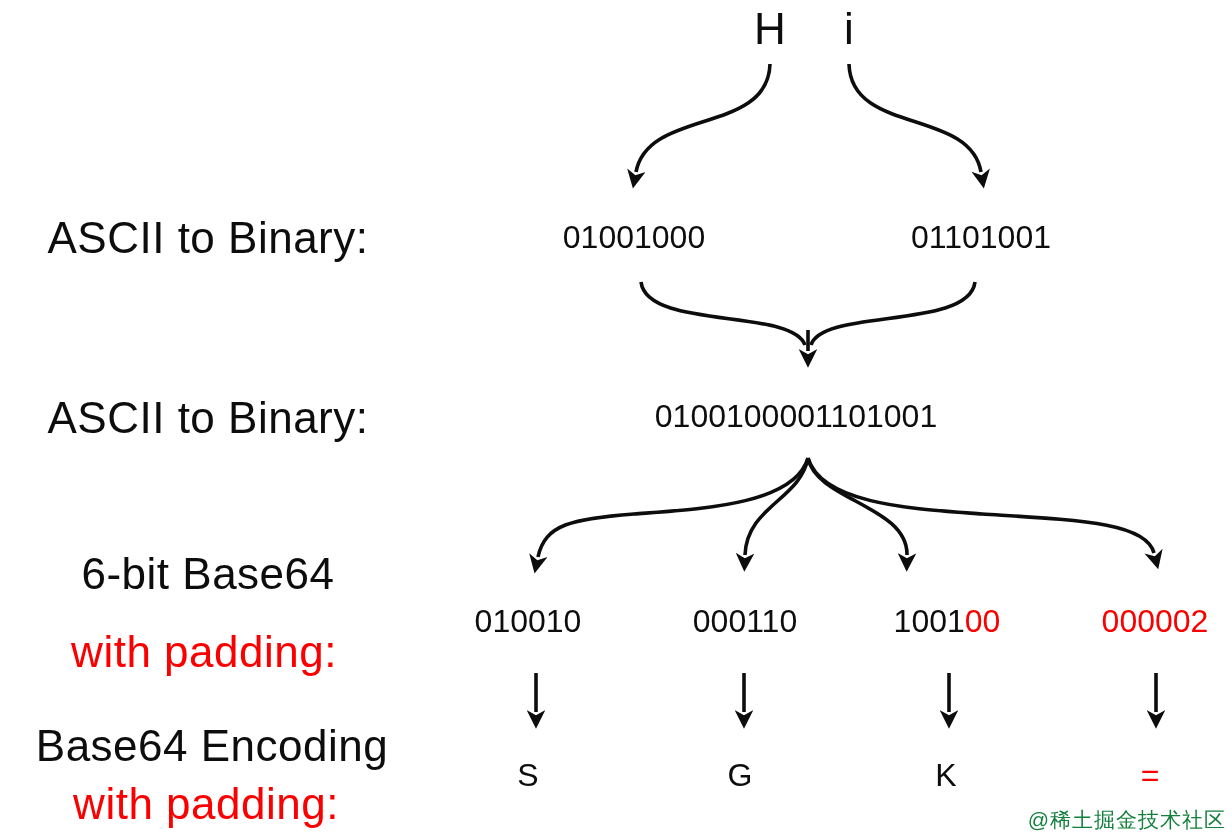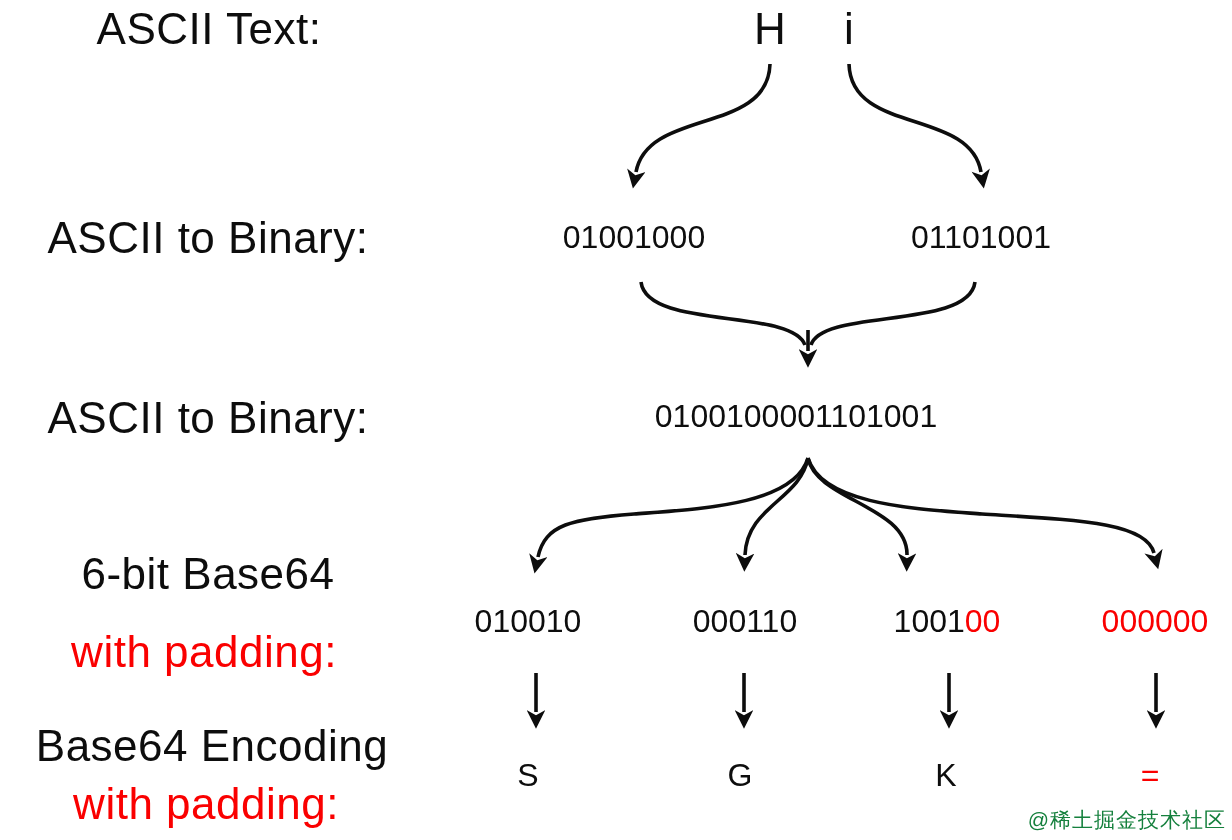--- a/index.html
+++ b/index.html
@@ -78,38 +78,37 @@
       <path d="M 808 458 C 816 500, 908 506, 907 555" marker-end="url(#ah)"></path>
       <path d="M 808 458 C 822 505, 916 509, 982 514 C 1076 520, 1146 522, 1154 553" marker-end="url(#ah)"></path>
 
       <path d="M 536 673 L 536 712" marker-end="url(#ah)"></path>
       <path d="M 744 673 L 744 712" marker-end="url(#ah)"></path>
       <path d="M 949 673 L 949 712" marker-end="url(#ah)"></path>
       <path d="M 1156 673 L 1156 712" marker-end="url(#ah)"></path>
     </g>
   </svg>
 
-  <div class="t label" style="left:209px; top:5px">ASCII Text:</div>
   <div class="t bigchar" style="left:770px; top:5px">H</div>
   <div class="t bigchar" style="left:849px; top:5px">i</div>
 
   <div class="t label" style="left:208px; top:214px">ASCII to Binary:</div>
   <div class="t value" style="left:634px; top:220px">01001000</div>
   <div class="t value" style="left:981px; top:220px">01101001</div>
 
   <div class="t label" style="left:208px; top:394px">ASCII to Binary:</div>
   <div class="t value" style="left:796px; top:399px">0100100001101001</div>
 
   <div class="t label" style="left:208px; top:550px">6-bit Base64</div>
   <div class="t label red" style="left:204px; top:628px">with padding:</div>
 
   <div class="t value" style="left:528px; top:604px"><span>010010</span><span class="red"></span></div>
   <div class="t value" style="left:745px; top:604px"><span>000110</span><span class="red"></span></div>
   <div class="t value" style="left:947px; top:604px"><span>1001</span><span class="red">00</span></div>
-  <div class="t value" style="left:1155px; top:604px"><span></span><span class="red">000000</span></div>
+  <div class="t value" style="left:1155px; top:604px"><span></span><span class="red">000002</span></div>
 
   <div class="t label" style="left:212px; top:722px">Base64 Encoding</div>
   <div class="t label red" style="left:206px; top:780px">with padding:</div>
 
   <div class="t value" style="left:528px; top:758px">S</div>
   <div class="t value" style="left:740px; top:758px">G</div>
   <div class="t value" style="left:946px; top:758px">K</div>
   <div class="t value red" style="left:1150px; top:758px">=</div>
 
   <div class="watermark">@稀土掘金技术社区</div>

